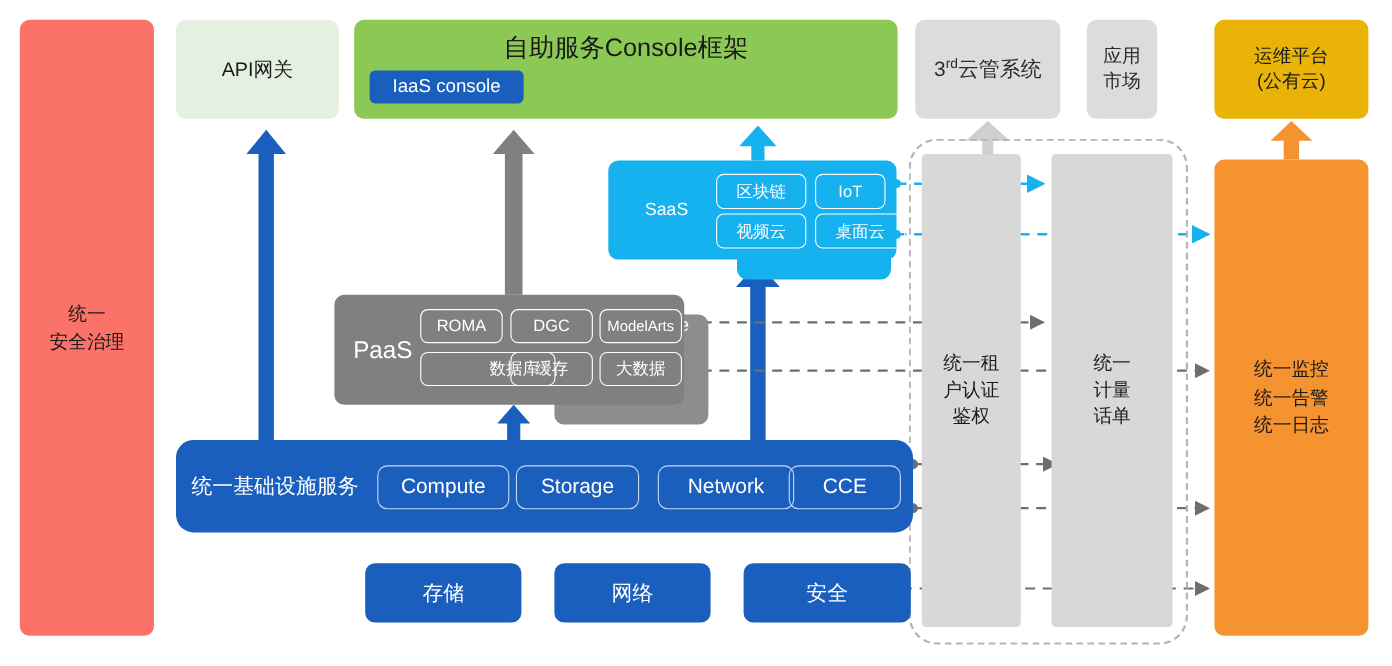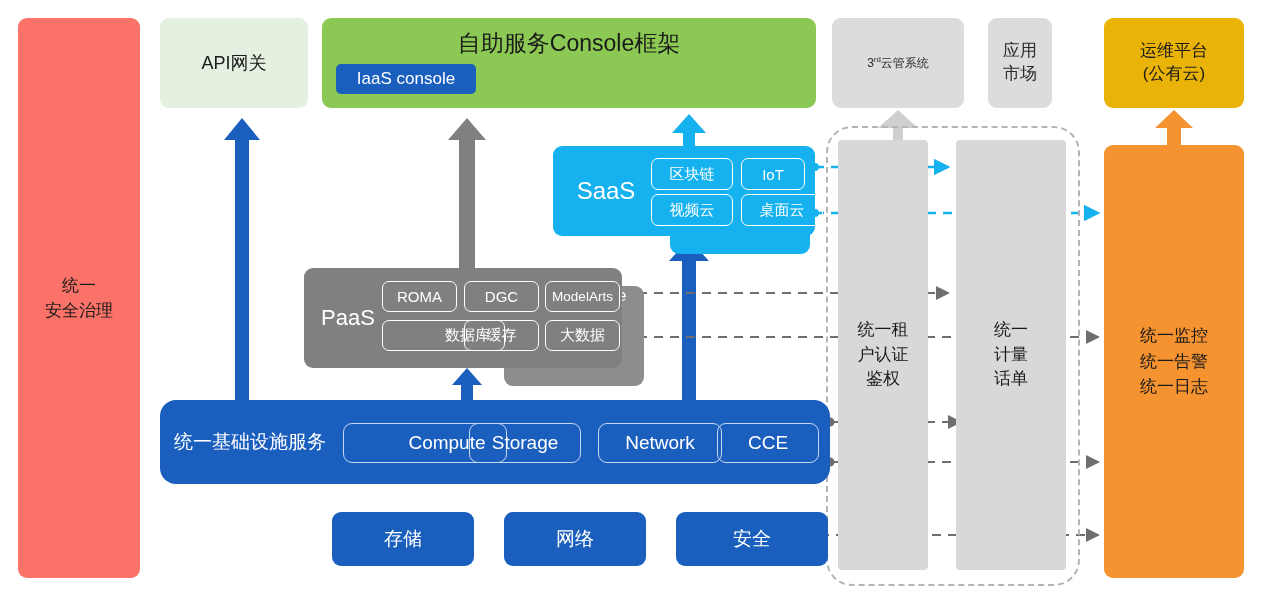--- a/index.html
+++ b/index.html
@@ -24,21 +24,21 @@
   .consoleframe .cf-title{position:absolute;left:0;top:10px;width:100%;
         text-align:center;font-size:23px;color:#1a1a1a;}
   .chip{position:absolute;top:46px;height:30px;border-radius:5px;color:#fff;
         font-size:17px;display:flex;align-items:center;justify-content:center;}
   .chip.iaas{left:14px;width:140px;background:#1b5fbe;}
   .chip.paas{left:182px;width:140px;background:#8d8d8d;}
   .chip.saas{left:348px;width:140px;background:#16b2ef;}
 
   
   .thirdparty{left:832px;top:18px;width:132px;height:90px;background:#dcdcdc;
-              border-radius:9px;color:#2b2b2b;font-size:12px;}
+              border-radius:9px;color:#2b2b2b;font-size:19px;}
   .appmarket{left:988px;top:18px;width:64px;height:90px;background:#dcdcdc;
              border-radius:9px;color:#2b2b2b;font-size:17px;line-height:1.35;}
 
   
   .opsplat{left:1104px;top:18px;width:140px;height:90px;background:#eab308;
            border-radius:9px;color:#1a1a1a;font-size:17px;line-height:1.35;}
   .monitor{left:1104px;top:145px;width:140px;height:433px;background:#f59331;
            border-radius:9px;color:#1a1a1a;font-size:17px;line-height:1.5;}
 
   
@@ -47,21 +47,21 @@
   .gcol{background:#d8d8d8;border-radius:4px;color:#1a1a1a;font-size:17px;
         line-height:1.45;}
   .gcol.auth{left:838px;top:140px;width:90px;height:430px;}
   .gcol.meter{left:956px;top:140px;width:110px;height:430px;}
 
   
   .saas{left:553px;top:146px;width:262px;height:90px;background:#16b2ef;
         border-radius:9px;display:block;}
   .saas .lbl{position:absolute;left:12px;top:0;height:90px;width:82px;
         display:flex;align-items:center;justify-content:center;
-        color:#fff;font-size:24px;}
+        color:#fff;font-size:16px;}
   .subchip{position:absolute;border:1.6px solid #fff;border-radius:7px;
         color:#fff;font-size:15px;display:flex;align-items:center;
         justify-content:center;background:transparent;}
   .saas .s1{left:98px;top:12px;width:80px;height:30px;}
   .saas .s2{left:188px;top:12px;width:62px;height:30px;}
   .saas .s3{left:98px;top:48px;width:80px;height:30px;}
   .saas .s4{left:188px;top:48px;width:80px;height:30px;}
 
   
   .paas{left:304px;top:268px;width:318px;height:100px;background:#808080;
@@ -77,21 +77,21 @@
   .paas .p6{left:241px;top:52px;width:73px;height:29px;}
 
   
   .infra{left:160px;top:400px;width:670px;height:84px;background:#1b5fbe;
          border-radius:16px;display:block;}
   .infra .lbl{position:absolute;left:14px;top:0;height:84px;
         display:flex;align-items:center;color:#fff;font-size:19px;}
   .ichip{position:absolute;top:23px;height:38px;border:1.8px solid #c6d8f2;
         border-radius:9px;color:#fff;font-size:19px;display:flex;
         align-items:center;justify-content:center;background:transparent;}
-  .infra .i1{left:183px;width:118px;padding-left:44px;}
+  .infra .i1{left:183px;width:118px;}
   .infra .i2{left:309px;width:110px;}
   .infra .i3{left:438px;width:122px;}
   .infra .i4{left:557px;width:100px;}
 
   
   .bbox{background:#1b5fbe;border-radius:9px;color:#fff;font-size:19px;
         top:512px;height:54px;}
   .b1{left:160px;width:142px;}
   .b2{left:332px;width:142px;}
   .b3{left:504px;width:142px;}

